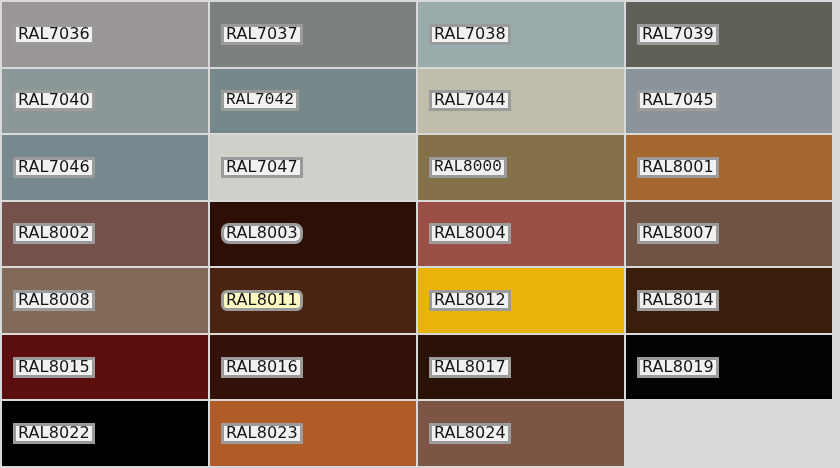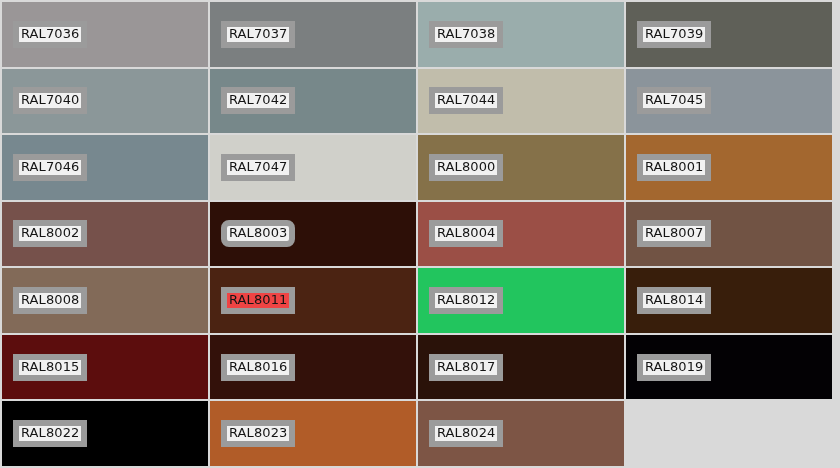--- a/index.html
+++ b/index.html
@@ -34,25 +34,25 @@
     overflow: hidden;
     box-sizing: border-box;
   }
 
   .swatch-label {
     display: inline-block;
     margin-left: 11px;
     padding: 1px 2px 2px 2px;
     background: #f1f1f1;
     color: #141414;
-    font-size: 13px;
+    font-size: 16px;
     line-height: 12px;
     letter-spacing: 0.1px;
     white-space: nowrap;
-    border: 6px solid #b91c1c;
+    border: 3px solid #b91c1c;
     box-sizing: border-box;
   }
 </style>
 </head>
 <body style="background: rgb(255, 255, 255);">
 
 <div id="palette-grid" style="background: rgb(217, 217, 217);">
 
   <div class="swatch-cell" style="background-color: rgb(154, 150, 151);">
     <span class="swatch-label" style="background: rgb(241, 241, 241); color: rgb(20, 20, 20); border-color: rgb(155, 155, 155);">RAL7036</span>
@@ -64,36 +64,36 @@
     <span class="swatch-label" style="background: rgb(241, 241, 241); color: rgb(20, 20, 20); border-color: rgb(155, 155, 155);">RAL7038</span>
   </div>
   <div class="swatch-cell" style="background-color: rgb(95, 96, 88);">
     <span class="swatch-label" style="background: rgb(241, 241, 241); color: rgb(20, 20, 20); border-color: rgb(155, 155, 155);">RAL7039</span>
   </div>
 
   <div class="swatch-cell" style="background-color: rgb(139, 151, 153);">
     <span class="swatch-label" style="background: rgb(241, 241, 241); color: rgb(20, 20, 20); border-color: rgb(155, 155, 155);">RAL7040</span>
   </div>
   <div class="swatch-cell" style="background-color: rgb(119, 136, 138);">
-    <span class="swatch-label" style="background: rgb(241, 241, 241); color: rgb(20, 20, 20); border-color: rgb(155, 155, 155);">RAL7042</span>
+    <span class="swatch-label" style="background: rgb(241, 241, 241); color: rgb(20, 20, 20); border-color: rgb(155, 155, 155); font-family: Liberation Mono, monospace;">RAL7042</span>
   </div>
   <div class="swatch-cell" style="background-color: rgb(193, 189, 171);">
     <span class="swatch-label" style="background: rgb(241, 241, 241); color: rgb(20, 20, 20); border-color: rgb(155, 155, 155);">RAL7044</span>
   </div>
 
   <div class="swatch-cell" style="background-color: rgb(139, 148, 155);">
     <span class="swatch-label" style="background: rgb(241, 241, 241); color: rgb(20, 20, 20); border-color: rgb(155, 155, 155);">RAL7045</span>
   </div>
   <div class="swatch-cell" style="background-color: rgb(119, 136, 143);">
     <span class="swatch-label" style="background: rgb(241, 241, 241); color: rgb(20, 20, 20); border-color: rgb(155, 155, 155);">RAL7046</span>
   </div>
   <div class="swatch-cell" style="background-color: rgb(208, 208, 202); text-align: right;">
     <span class="swatch-label" style="background: rgb(241, 241, 241); color: rgb(20, 20, 20); border-color: rgb(155, 155, 155);">RAL7047</span>
   </div>
-  <div class="swatch-cell" style="background-color: rgb(133, 113, 73);">
+  <div class="swatch-cell" style="background-color: rgb(133, 113, 73); font-family: Liberation Mono, monospace;">
     <span class="swatch-label" style="background: rgb(241, 241, 241); color: rgb(20, 20, 20); border-color: rgb(155, 155, 155);">RAL8000</span>
   </div>
 
   <div class="swatch-cell" style="background-color: rgb(163, 103, 47);">
     <span class="swatch-label" style="background: rgb(241, 241, 241); color: rgb(20, 20, 20); border-color: rgb(155, 155, 155);">RAL8001</span>
   </div>
   <div class="swatch-cell" style="background-color: rgb(118, 81, 75);">
     <span class="swatch-label" style="background: rgb(241, 241, 241); color: rgb(20, 20, 20); border-color: rgb(155, 155, 155);">RAL8002</span>
   </div>
   <div class="swatch-cell" style="background-color: rgb(45, 15, 7);">
@@ -103,23 +103,23 @@
     <span class="swatch-label" style="background: rgb(241, 241, 241); color: rgb(20, 20, 20); border-color: rgb(155, 155, 155);">RAL8004</span>
   </div>
 
   <div class="swatch-cell" style="background-color: rgb(113, 83, 68);">
     <span class="swatch-label" style="background: rgb(241, 241, 241); color: rgb(20, 20, 20); border-color: rgb(155, 155, 155);">RAL8007</span>
   </div>
   <div class="swatch-cell" style="background-color: rgb(130, 106, 88);">
     <span class="swatch-label" style="background: rgb(241, 241, 241); color: rgb(20, 20, 20); border-color: rgb(155, 155, 155);">RAL8008</span>
   </div>
   <div class="swatch-cell" style="background-color: rgb(75, 35, 18);">
-    <span class="swatch-label" style="background: #ef4444; color: rgb(20, 20, 20); border-color: rgb(155, 155, 155);">RAL8011</span>
+    <span class="swatch-label" style="background: #fef9c3; color: rgb(20, 20, 20); border-color: rgb(155, 155, 155); border-radius: 6px;">RAL8011</span>
   </div>
-  <div class="swatch-cell" style="background-color: #22c55e;">
+  <div class="swatch-cell" style="background-color: #eab308;">
     <span class="swatch-label" style="background: rgb(241, 241, 241); color: rgb(20, 20, 20); border-color: rgb(155, 155, 155);">RAL8012</span>
   </div>
 
   <div class="swatch-cell" style="background-color: rgb(56, 30, 11);">
     <span class="swatch-label" style="background: rgb(241, 241, 241); color: rgb(20, 20, 20); border-color: rgb(155, 155, 155);">RAL8014</span>
   </div>
   <div class="swatch-cell" style="background-color: rgb(92, 13, 13);">
     <span class="swatch-label" style="background: rgb(241, 241, 241); color: rgb(20, 20, 20); border-color: rgb(155, 155, 155);">RAL8015</span>
   </div>
   <div class="swatch-cell" style="background-color: rgb(51, 17, 10);">

